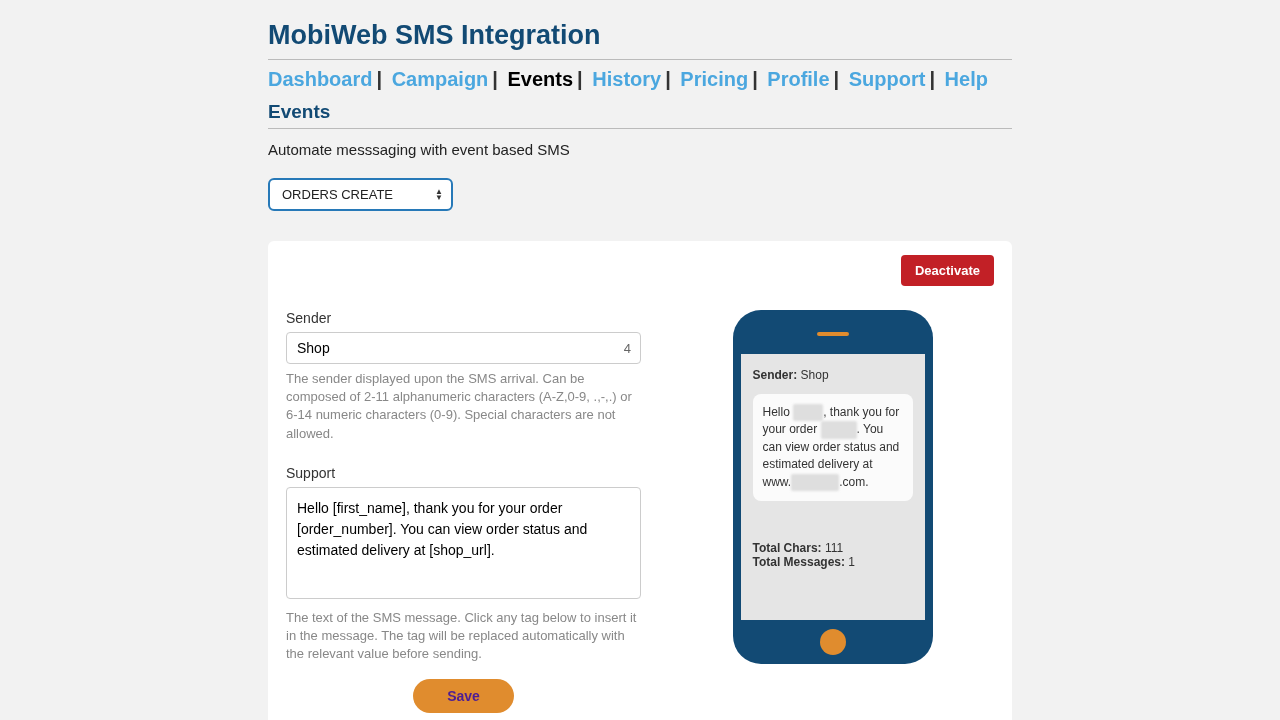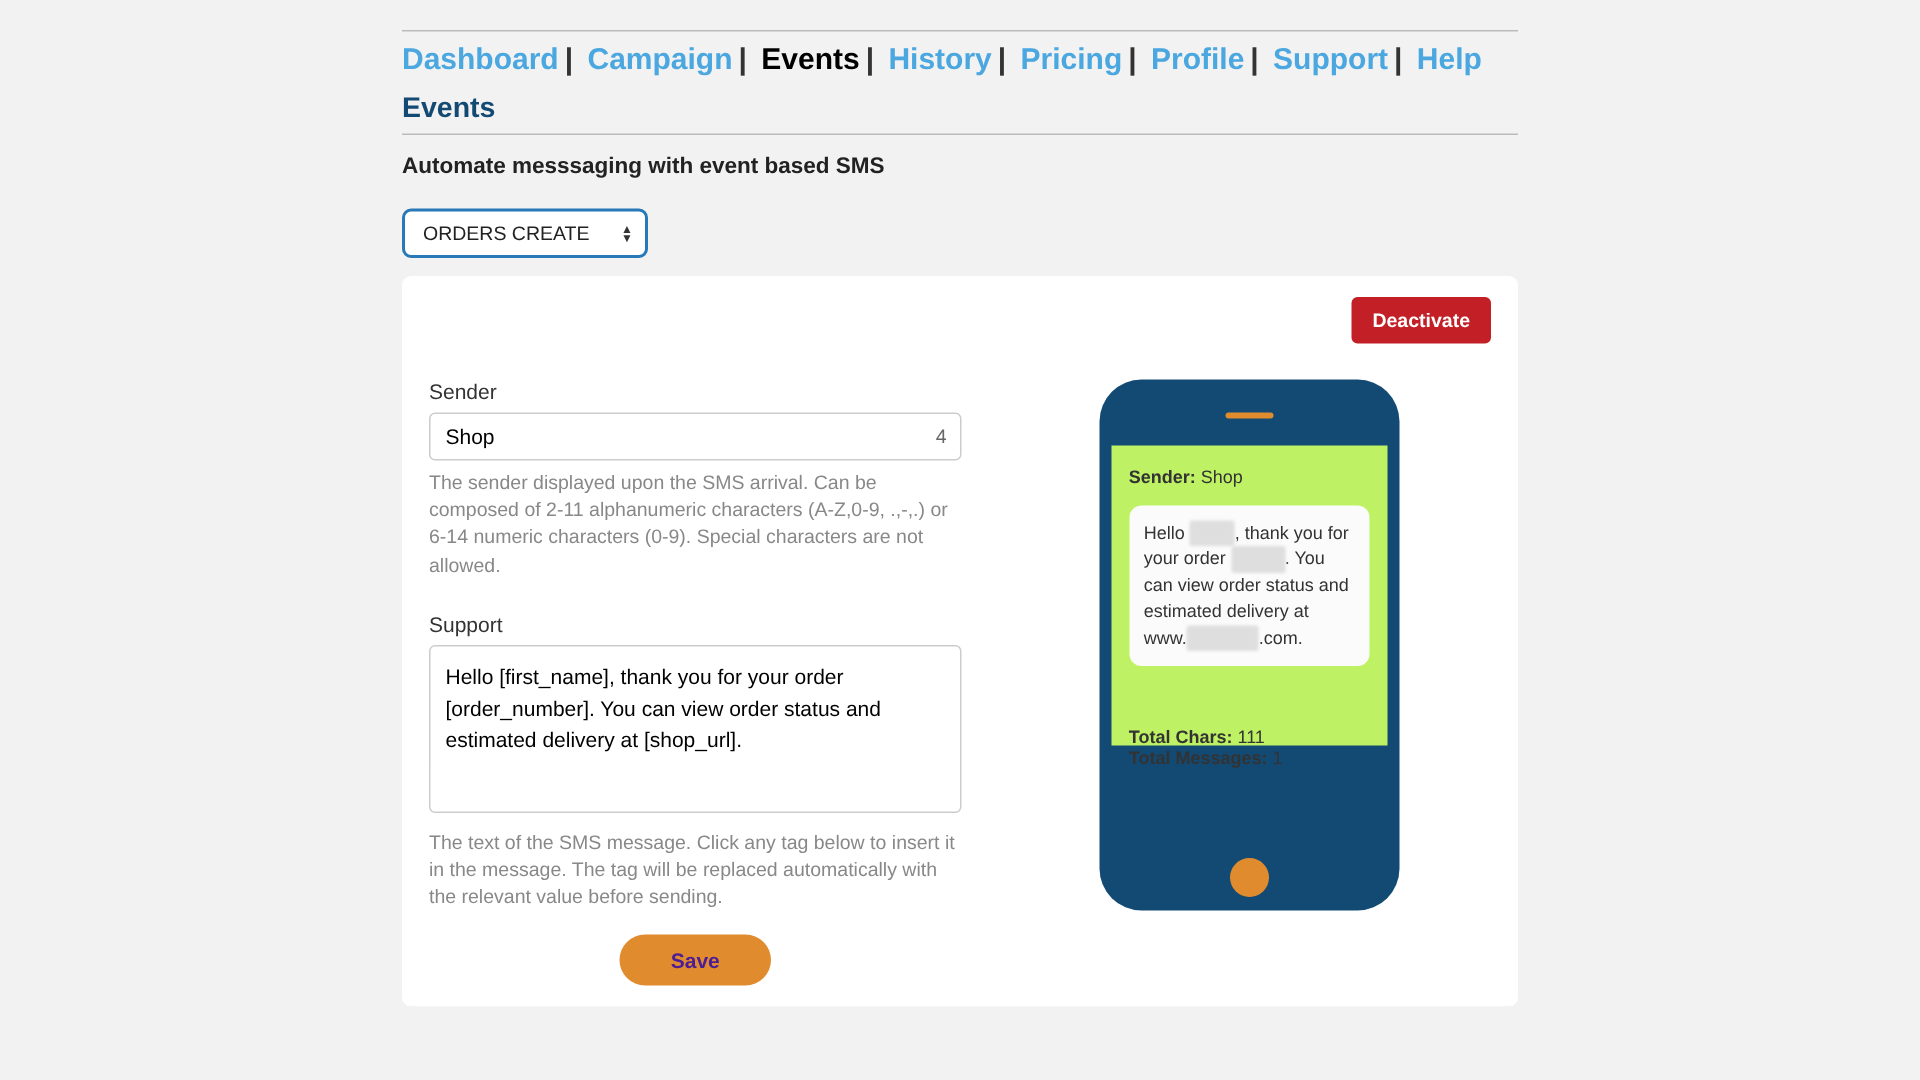--- a/index.html
+++ b/index.html
@@ -49,26 +49,25 @@
   }
   hr.section-rule {
     border: none;
     border-top: 1px solid #bbb;
     margin: 5px 0 12px 0;
   }
   .subtitle {
     font-size: 15px;
     color: #222;
     margin-bottom: 20px;
-    font-weight: bold;
   }
   .select-wrap {
     position: relative;
-    width: 164px;
-    margin-bottom: 12px;
+    width: 185px;
+    margin-bottom: 30px;
   }
   .select-box {
     border: 2px solid #2779b8;
     border-radius: 6px;
     background: #fff;
     padding: 7px 32px 7px 12px;
     font-size: 13px;
     color: #222;
     cursor: pointer;
   }
@@ -176,23 +175,23 @@
     position: relative;
   }
   .phone-speaker {
     width: 32px;
     height: 4px;
     background: #e08c2e;
     border-radius: 3px;
     margin: 0 auto 18px auto;
   }
   .phone-screen {
-    background: #bef264;
+    background: #e5e5e5;
     width: 100%;
-    height: 200px;
+    height: 266px;
     padding: 14px 12px;
     font-size: 12px;
     color: #333;
   }
   .phone-sender { font-weight: 700; }
   .phone-sender-val { font-weight: 400; }
   .bubble {
     background: #fbfbfb;
     border-radius: 8px;
     padding: 10px;
@@ -222,20 +221,21 @@
     position: absolute;
     bottom: 9px;
     left: 50%;
     transform: translateX(-50%);
   }
 </style>
 </head>
 <body>
 
 <div class="container">
+  <div class="page-title">MobiWeb SMS Integration</div>
   <hr class="top-rule">
 
   <div class="nav">
     <a href="#">Dashboard</a><span class="sep">|</span>
     <a href="#">Campaign</a><span class="sep">|</span>
     <span class="active">Events</span><span class="sep">|</span>
     <a href="#">History</a><span class="sep">|</span>
     <a href="#">Pricing</a><span class="sep">|</span>
     <a href="#">Profile</a><span class="sep">|</span>
     <a href="#">Support</a><span class="sep">|</span>

